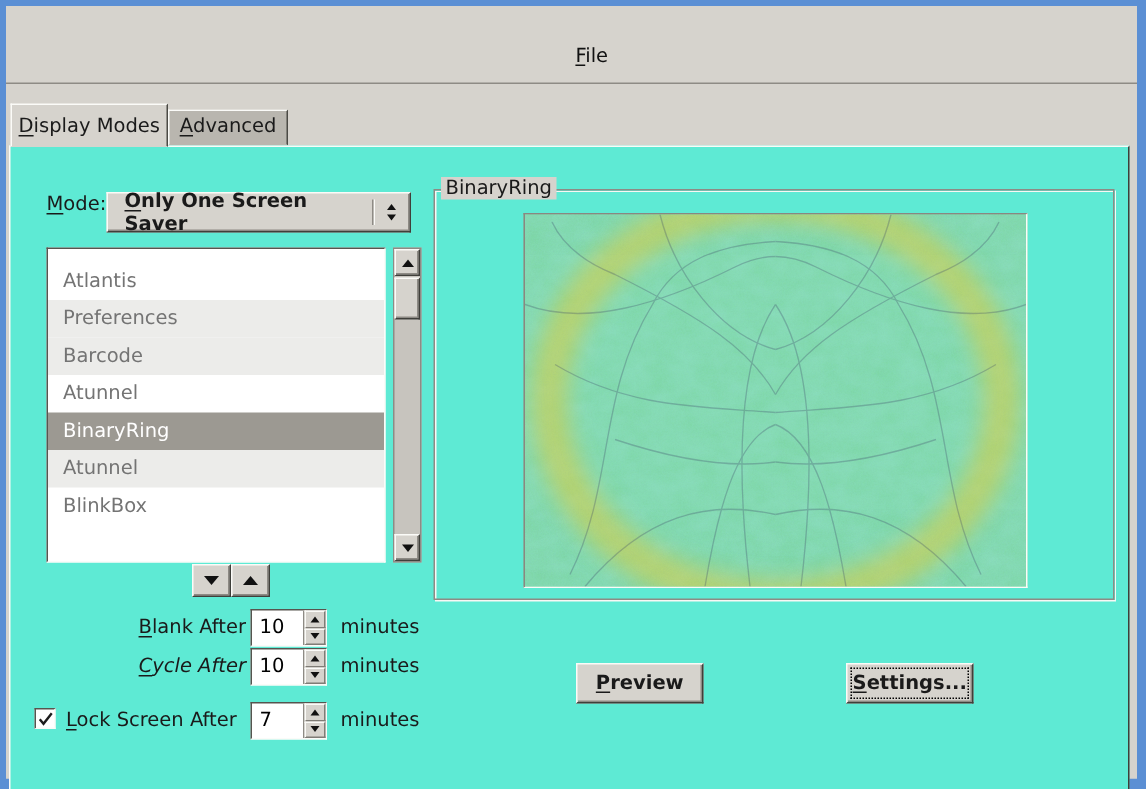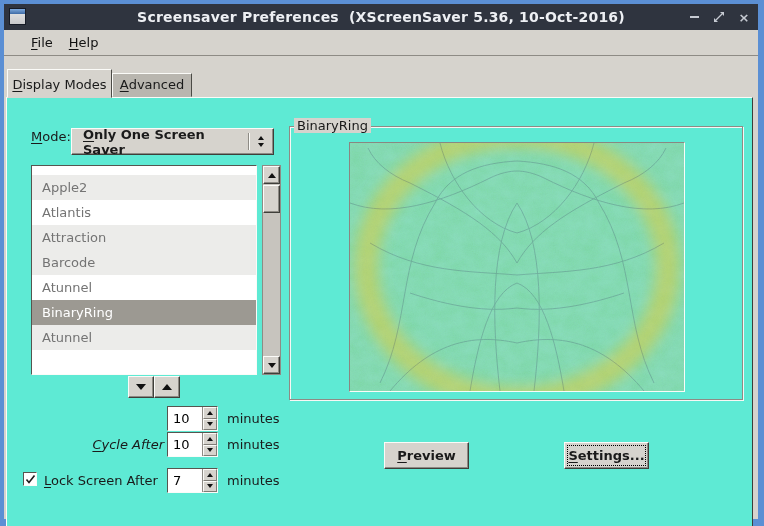--- a/index.html
+++ b/index.html
@@ -14,21 +14,21 @@
   .win-icon { position:absolute; left:5px; top:4px; width:17px; height:17px; border:1px solid #161b26; background:linear-gradient(#e9e9e9,#c9c9cb); }
   .win-icon .strip { position:absolute; left:0; top:0; right:0; height:5px; background:linear-gradient(#7ea9dc,#3f6ba6); }
   .title-text { flex:1; text-align:center; color:#edeff3; font-weight:bold; font-size:14px; letter-spacing:.2px; }
   .controls { position:absolute; right:6px; top:0; height:26px; display:flex; align-items:center; gap:9px; }
   .ctl { width:16px; height:16px; display:flex; align-items:center; justify-content:center; color:#c6cad2; cursor:default; }
   .ctl svg { display:block; }
   .minus-bar { width:9px; height:2px; background:#c6cad2; }
   .close-x { font-size:13px; font-weight:bold; line-height:1; }
 
   
-  .menubar { position:absolute; left:0; top:26px; right:0; height:26px; background:#d6d3cd; border-bottom:1px solid #8e8b85; box-shadow:0 1px 0 #fbfbf8; display:flex; align-items:center; padding-left:27px; gap:16px; }
+  .menubar { position:absolute; left:0; top:26px; right:0; height:26px; background:#d6d3cd; border-bottom:1px solid #8e8b85; box-shadow:0 1px 0 #fbfbf8; display:flex; align-items:center; padding-left:27px; gap:16px;flex-direction:column; }
   .menu-item { color:#111; }
 
   
   .workspace { position:absolute; left:0; top:52px; right:0; bottom:0; background:#d6d3cd; }
 
   .tab { position:absolute; border-style:solid; border-width:1px; border-color:#fbfbf8 #4b4a45 transparent #fbfbf8; display:flex; align-items:flex-end; justify-content:center; padding-bottom:5px; }
   .tab-active { left:3px; top:13px; width:105px; height:29px; background:#d6d3cd; z-index:3; }
   .tab-inactive { left:108px; top:17px; width:80px; height:24px; background:#b9b6af; z-index:1; padding-bottom:4px; }
 
   .panel { position:absolute; left:2px; top:41px; width:747px; height:514px; background:#5eead4; border:1px solid; border-color:#fbfbf8 #3e3e39 #3e3e39 #fbfbf8; z-index:2; }
@@ -86,41 +86,20 @@
   .push-btn.settings { left:557px; outline:1px dotted #000; outline-offset:-4px; }
 
   u { text-decoration:underline; text-underline-offset:2px; }
 </style>
 </head>
 <body>
 
 <div class="win">
   <div class="win-inner">
 
-    <div class="titlebar">
-      <div class="win-icon">
-          <div class="strip"></div>
-        </div>
-      <div class="title-text">Screensaver Preferences&nbsp; (XScreenSaver 5.36, 10-Oct-2016)</div>
-      <div class="controls">
-        <div class="ctl">
-            <div class="minus-bar"></div>
-          </div>
-        <div class="ctl">
-          <svg width="12" height="12" viewBox="0 0 12 12">
-            <path d="M7 1 H11 V5 Z" fill="#c6cad2"></path>
-            <path d="M5 11 H1 V7 Z" fill="#c6cad2"></path>
-            <path d="M3 9 L9 3" stroke="#c6cad2" stroke-width="1.3"></path>
-          </svg>
-        </div>
-        <div class="ctl close-x">
-            <span>×</span>
-          </div>
-      </div>
-    </div>
 
     <div class="menubar">
       <span class="menu-item"><u>F</u>ile</span>
       <span class="menu-item"><u>H</u>elp</span>
     </div>
 
     <div class="workspace">
 
       <div class="tab tab-active"><u>D</u>isplay Modes</div>
       <div class="tab tab-inactive"><u>A</u>dvanced</div>
@@ -131,27 +110,27 @@
         <div class="mode-dropdown raised">
           <span class="val"><u>O</u>nly One Screen Saver</span>
           <span class="dd-sep"></span>
           <span class="dd-arrows">
             <span class="tri-up sm"></span>
             <span class="tri-down sm"></span>
           </span>
         </div>
 
         <div class="saver-list sunken">
-          <div class="row alt">Apple2</div>
           <div class="row">Atlantis</div>
-          <div class="row alt">Attraction</div>
+          <div class="row alt">Preferences</div>
           <div class="row alt">Barcode</div>
           <div class="row">Atunnel</div>
           <div class="row selected">BinaryRing</div>
           <div class="row alt">Atunnel</div>
+          <div class="row">BlinkBox</div>
         </div>
 
         <div class="scrollbar">
           <div class="sb-btn raised">
               <span class="tri-up"></span>
             </div>
           <div class="sb-track">
             <div class="sb-thumb raised"></div>
           </div>
           <div class="sb-btn raised">
@@ -159,20 +138,21 @@
             </div>
         </div>
 
         <div class="list-nav down raised">
             <span class="tri-down" style="border-left-width:5px;border-right-width:5px;border-top-width:6px;"></span>
           </div>
         <div class="list-nav up raised">
             <span class="tri-up" style="border-left-width:5px;border-right-width:5px;border-bottom-width:6px;"></span>
           </div>
 
+        <div class="t-label" style="left:27px; top:313px;"><u>B</u>lank After</div>
         <div class="spinbox sunken" style="left:160px; top:308px;">
           <input class="spin-input" value="10" style="">
           <span class="spin-arrows">
             <span class="half">
                 <span class="tri-up sm"></span>
               </span>
             <span class="half">
                 <span class="tri-down sm"></span>
               </span>
           </span>

